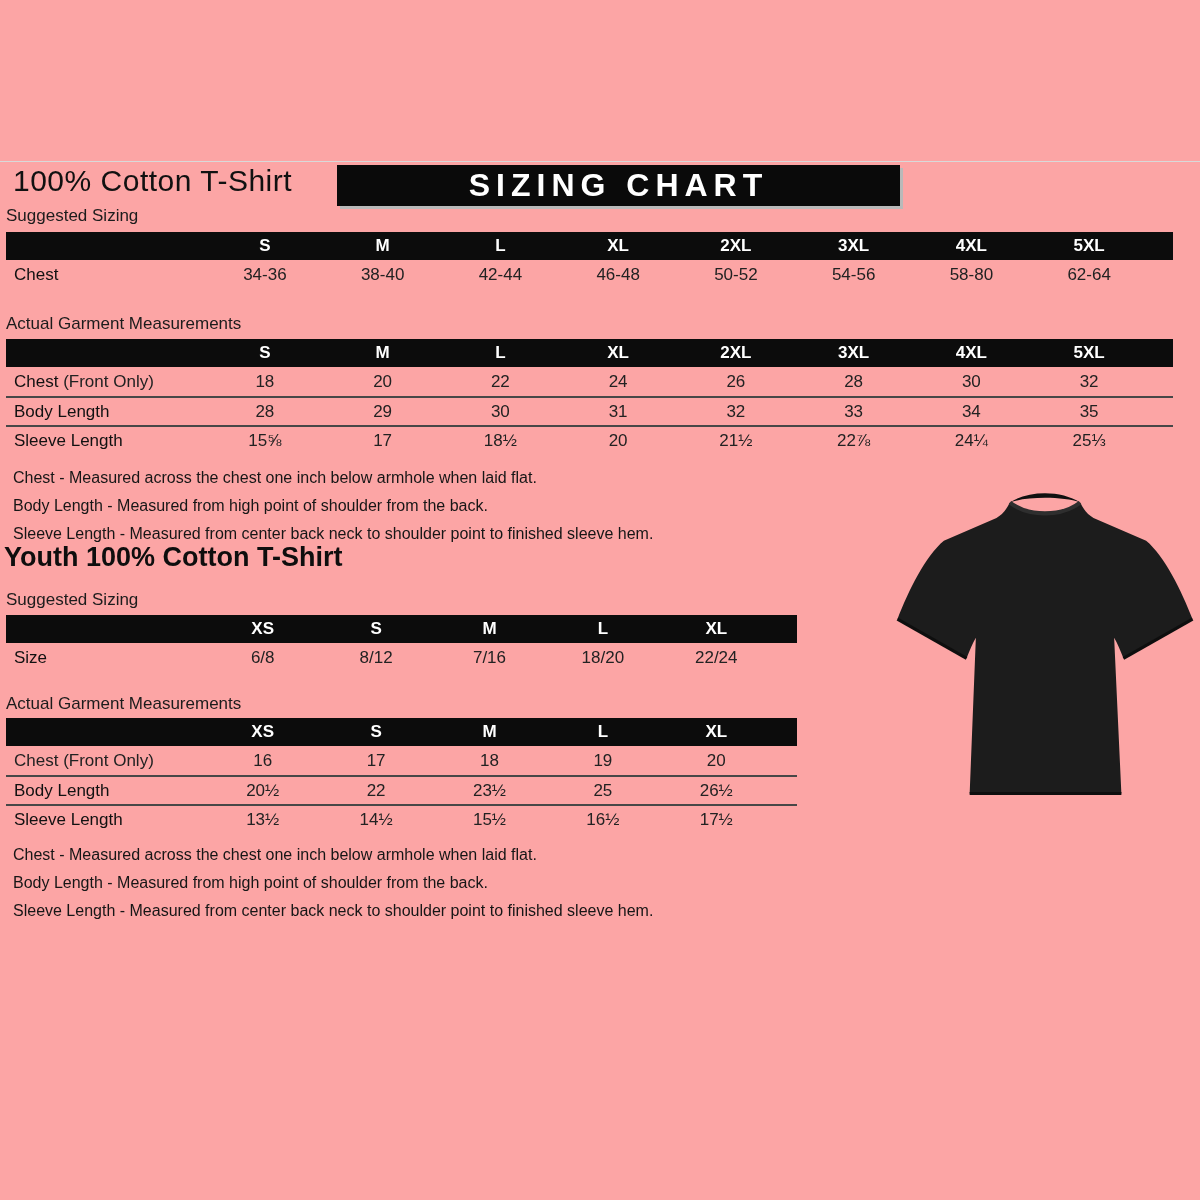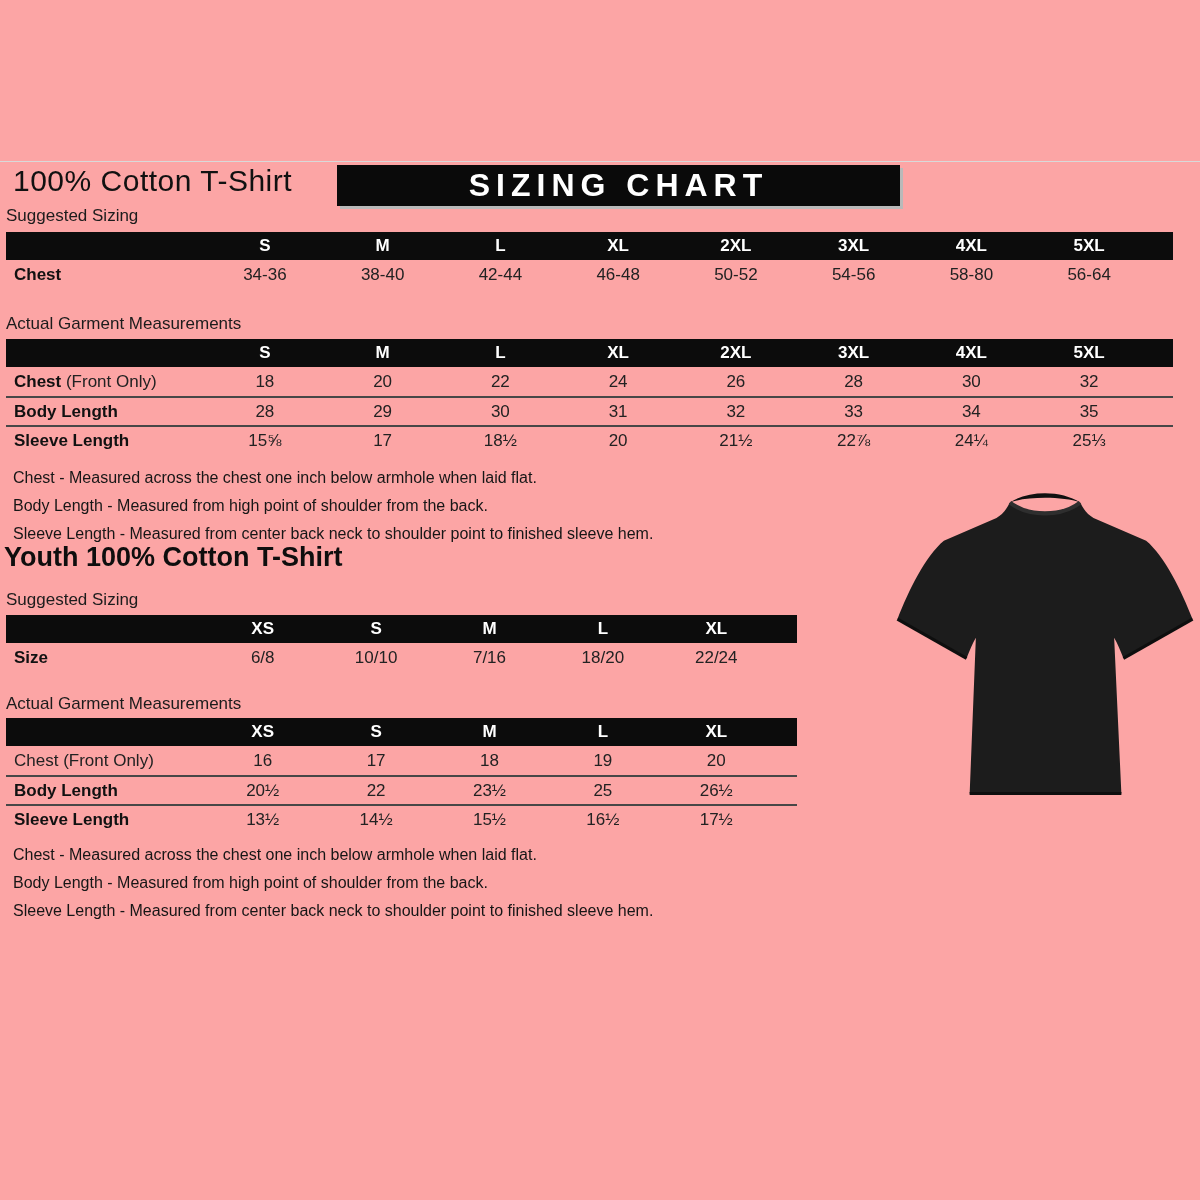--- a/index.html
+++ b/index.html
@@ -14,21 +14,21 @@
             background:#0a0a0a; color:#fff; display:flex; align-items:center; justify-content:center;
             font-size:32px; font-weight:700; letter-spacing:6px; box-shadow:3px 3px 0 #b9b9b9; }
 
   .section-label { position:absolute; left:6px; font-size:17px; color:#1c1c1c; }
 
   .tbl { position:absolute; left:6px; font-size:17px; }
   .thead { display:flex; align-items:center; background:#0c0c0c; height:28px; color:#fff; font-weight:700; }
   .trow  { display:flex; align-items:center; height:29px; color:#222; }
   .trow.sep { border-top:2px solid #474747; }
   .lcell { width:200px; padding-left:8px; text-align:left; }
-  .lcell b { font-weight:700; color:#111; }
+  .lcell b { font-weight:400; color:#111; }
   .acell { width:117.75px; text-align:center; }
   .ycell { width:113.4px;  text-align:center; }
   .endpad-a { width:25px; } .endpad-y { width:24px; }
 
   .notes { position:absolute; left:13px; font-size:16px; color:#161616; }
   .notes div { height:28px; line-height:28px; }
 
   .youth-title { position:absolute; left:4px; top:542px; font-size:27px; font-weight:700; color:#0e0e0e; }
 
   .tshirt-wrap { position:absolute; left:890px; top:486px; width:310px; height:322px; }
@@ -60,21 +60,21 @@
     </div>
     <div class="trow">
       <div class="lcell"><b>Chest</b></div>
       <div class="acell">34-36</div>
       <div class="acell">38-40</div>
       <div class="acell">42-44</div>
       <div class="acell">46-48</div>
       <div class="acell">50-52</div>
       <div class="acell">54-56</div>
       <div class="acell">58-80</div>
-      <div class="acell">56-64</div>
+      <div class="acell">62-64</div>
       <div class="endpad-a"></div>
     </div>
   </div>
 
   <div class="section-label" style="top:314px">Actual Garment Measurements</div>
 
   <div class="tbl" style="top:339px;width:1167px">
     <div class="thead">
       <div class="lcell"></div>
       <div class="acell">S</div>
@@ -141,21 +141,21 @@
       <div class="ycell">XS</div>
       <div class="ycell">S</div>
       <div class="ycell">M</div>
       <div class="ycell">L</div>
       <div class="ycell">XL</div>
       <div class="endpad-y"></div>
     </div>
     <div class="trow">
       <div class="lcell"><b>Size</b></div>
       <div class="ycell">6/8</div>
-      <div class="ycell">10/10</div>
+      <div class="ycell">8/12</div>
       <div class="ycell">7/16</div>
       <div class="ycell">18/20</div>
       <div class="ycell">22/24</div>
       <div class="endpad-y"></div>
     </div>
   </div>
 
   <div class="section-label" style="top:694px">Actual Garment Measurements</div>
 
   <div class="tbl" style="top:718px;width:791px">

